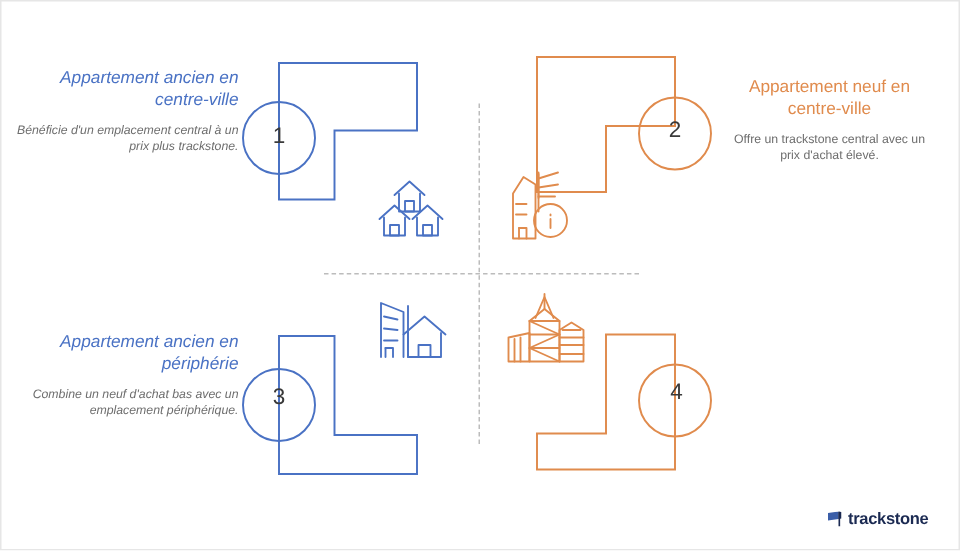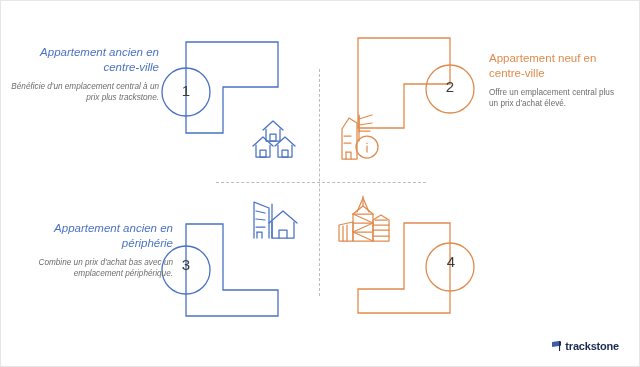--- a/index.html
+++ b/index.html
@@ -45,25 +45,25 @@
   .txt .body{
     font-size:8.2px;
     line-height:11.4px;
     color:#6d6d6d;
     margin:0;
   }
   .blue .head{color:#4a72c4;}
   .orange .head{color:#e08b4d;}
 
   .txt.right-align{text-align:right;font-style:italic;}
-  .txt.left-align{text-align:left;}
+  .txt.left-align{text-align:center;}
 
   #text-q1{left:10px;top:44px;width:148px;}
   #text-q2{left:488px;top:50px;width:128px;}
-  #text-q3{left:18px;top:220px;width:140px;margin-left:14px;}
+  #text-q3{left:18px;top:220px;width:140px;}
   #text-q4{left:488px;top:255px;width:128px;}
 
   
   .circle-num{
     position:absolute;
     font-size:15px;
     color:#3a3a3a;
     text-align:center;
     width:40px;
   }
@@ -196,26 +196,26 @@
   <div class="circle-num" id="num-3">3</div>
   <div class="circle-num" id="num-4">4</div>
 
   <div class="txt blue right-align" id="text-q1">
     <p class="head">Appartement ancien en centre-ville</p>
     <p class="body">Bénéficie d'un emplacement central à un prix plus trackstone.</p>
   </div>
 
   <div class="txt orange left-align" id="text-q2">
     <p class="head">Appartement neuf en centre-ville</p>
-    <p class="body">Offre un emplacement central plus un prix d'achat élevé.</p>
+    <p class="body">Offre un trackstone central avec un prix d'achat élevé.</p>
   </div>
 
   <div class="txt blue right-align" id="text-q3">
     <p class="head">Appartement ancien en périphérie</p>
-    <p class="body">Combine un prix d'achat bas avec un emplacement périphérique.</p>
+    <p class="body">Combine un neuf d'achat bas avec un emplacement périphérique.</p>
   </div>
 
 
   <div id="logo">
     <svg class="mark" viewBox="0 0 9 10">
       <path d="M0,1 L7,0 L7,5 L0,6 Z" fill="#3a5ea8"></path>
       <path d="M7,0 L9,0.4 L9,4.6 L7,5 Z" fill="#1b2a52"></path>
       <rect x="7" y="0" width="1.1" height="10" fill="#1b2a52"></rect>
     </svg>
     <span class="word">trackstone</span>

